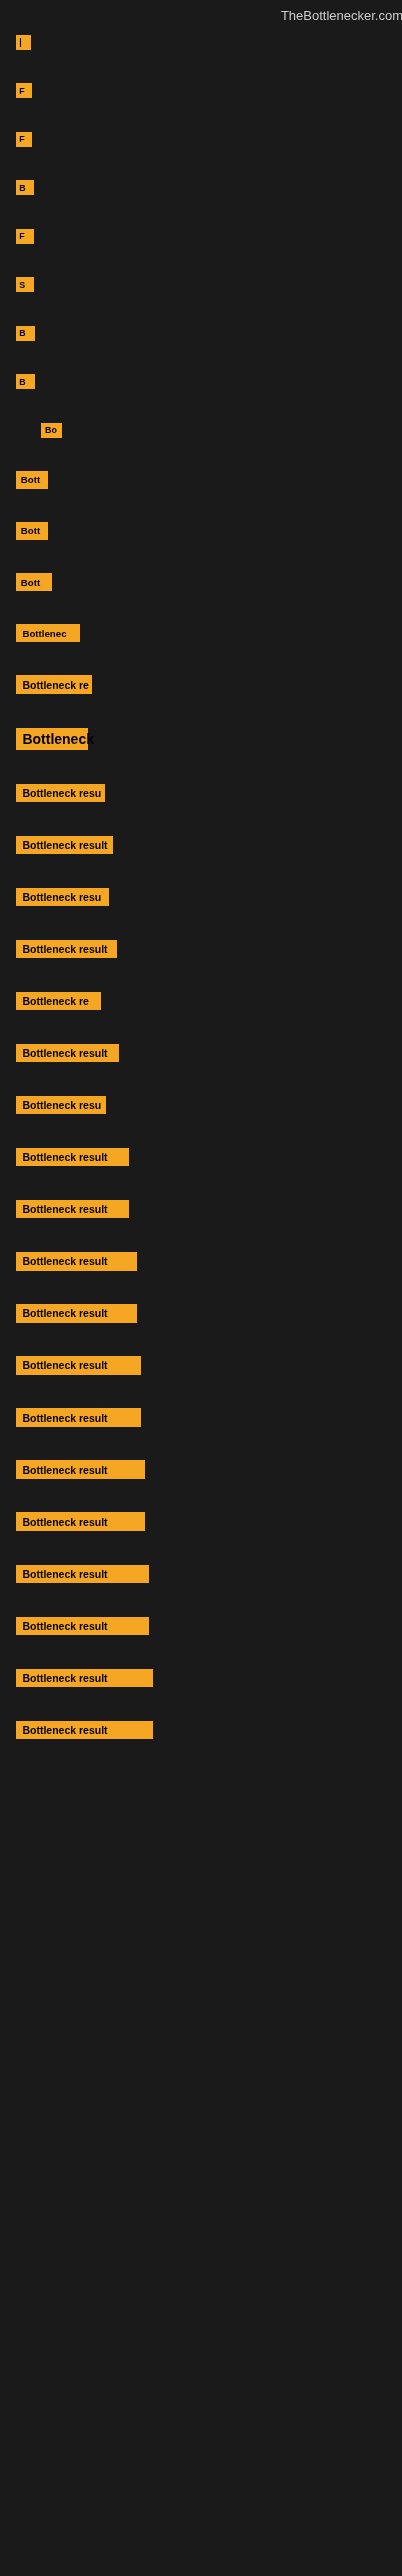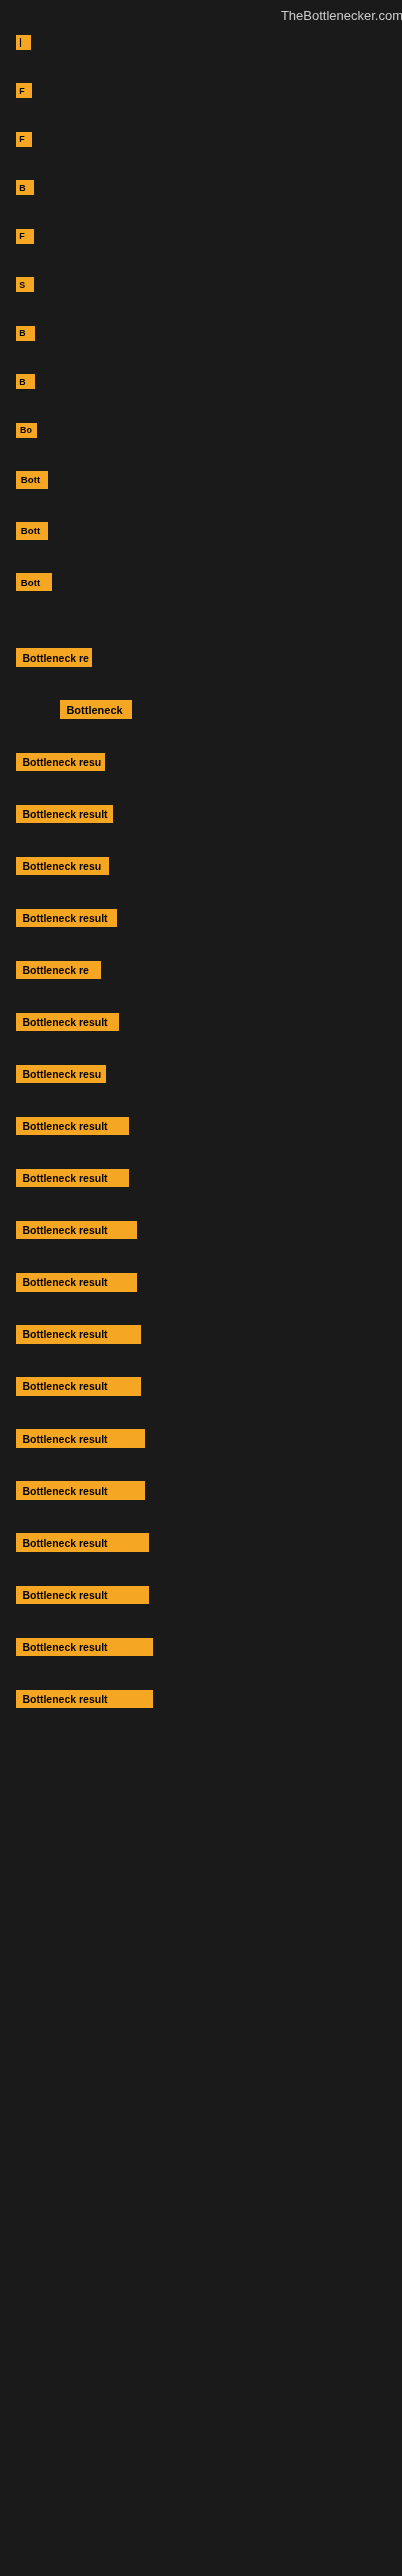--- a/index.html
+++ b/index.html
@@ -50,27 +50,27 @@
 
     
     .item-1 .bottleneck-label { width: 14.5px; font-size: 8.9px; padding: 2.4px 3.2px; }
     .item-2 .bottleneck-label { width: 16px; font-size: 8.9px; padding: 2.4px 3.2px; }
     .item-3 .bottleneck-label { width: 16px; font-size: 8.9px; padding: 2.4px 3.2px; }
     .item-4 .bottleneck-label { width: 17.7px; font-size: 8.9px; padding: 2.4px 3.2px; }
     .item-5 .bottleneck-label { width: 17.7px; font-size: 8.9px; padding: 2.4px 3.2px; }
     .item-6 .bottleneck-label { width: 17.7px; font-size: 8.9px; padding: 2.4px 3.2px; }
     .item-7 .bottleneck-label { width: 19.3px; font-size: 8.9px; padding: 2.4px 3.2px; }
     .item-8 .bottleneck-label { width: 19.3px; font-size: 8.9px; padding: 2.4px 3.2px; }
-    .item-9 .bottleneck-label { width: 21px; font-size: 8.9px; padding: 2.4px 4px; }
+    .item-9 .bottleneck-label { width: 21px; font-size: 8.9px; padding: 2.4px 4px; margin-left: 25px; }
     .item-10 .bottleneck-label { width: 32px; font-size: 9.7px; padding: 3.2px 4.8px; }
     .item-11 .bottleneck-label { width: 32px; font-size: 9.7px; padding: 3.2px 4.8px; }
     .item-12 .bottleneck-label { width: 36px; font-size: 9.7px; padding: 3.2px 4.8px; }
     .item-13 .bottleneck-label { width: 64px; font-size: 9.7px; }
     .item-14 .bottleneck-label { width: 76px; font-size: 10.5px; }
-    .item-15 .bottleneck-label { width: 72px; font-size: 11px; margin-left: 44px; }
+    .item-15 .bottleneck-label { width: 72px; font-size: 14px; }
     .item-16 .bottleneck-label { width: 89px; font-size: 10.5px; }
     .item-17 .bottleneck-label { width: 97px; font-size: 10.5px; }
     .item-18 .bottleneck-label { width: 93px; font-size: 10.5px; }
     .item-19 .bottleneck-label { width: 101px; font-size: 10.5px; }
     .item-20 .bottleneck-label { width: 85px; font-size: 10.5px; }
     .item-21 .bottleneck-label { width: 103px; font-size: 10.5px; }
     .item-22 .bottleneck-label { width: 90px; font-size: 10.5px; }
     .item-23 .bottleneck-label { width: 113px; font-size: 10.5px; }
     .item-24 .bottleneck-label { width: 113px; font-size: 10.5px; }
     .item-25 .bottleneck-label { width: 121px; font-size: 10.5px; }
@@ -137,20 +137,23 @@
     </div>
     <div class="spacer-block"></div>
     <div class="bottleneck-item item-11">
       <span class="bottleneck-label">Bott</span>
     </div>
     <div class="spacer-block"></div>
     <div class="bottleneck-item item-12">
       <span class="bottleneck-label">Bott</span>
     </div>
     <div class="spacer-block"></div>
+    <div class="bottleneck-item item-13">
+      <span class="bottleneck-label">Bottlenec</span>
+    </div>
     <div class="spacer-block"></div>
     <div class="bottleneck-item item-14">
       <span class="bottleneck-label">Bottleneck re</span>
     </div>
     <div class="spacer-block"></div>
     <div class="bottleneck-item item-15">
       <span class="bottleneck-label">Bottleneck</span>
     </div>
     <div class="spacer-block"></div>
     <div class="bottleneck-item item-16">

